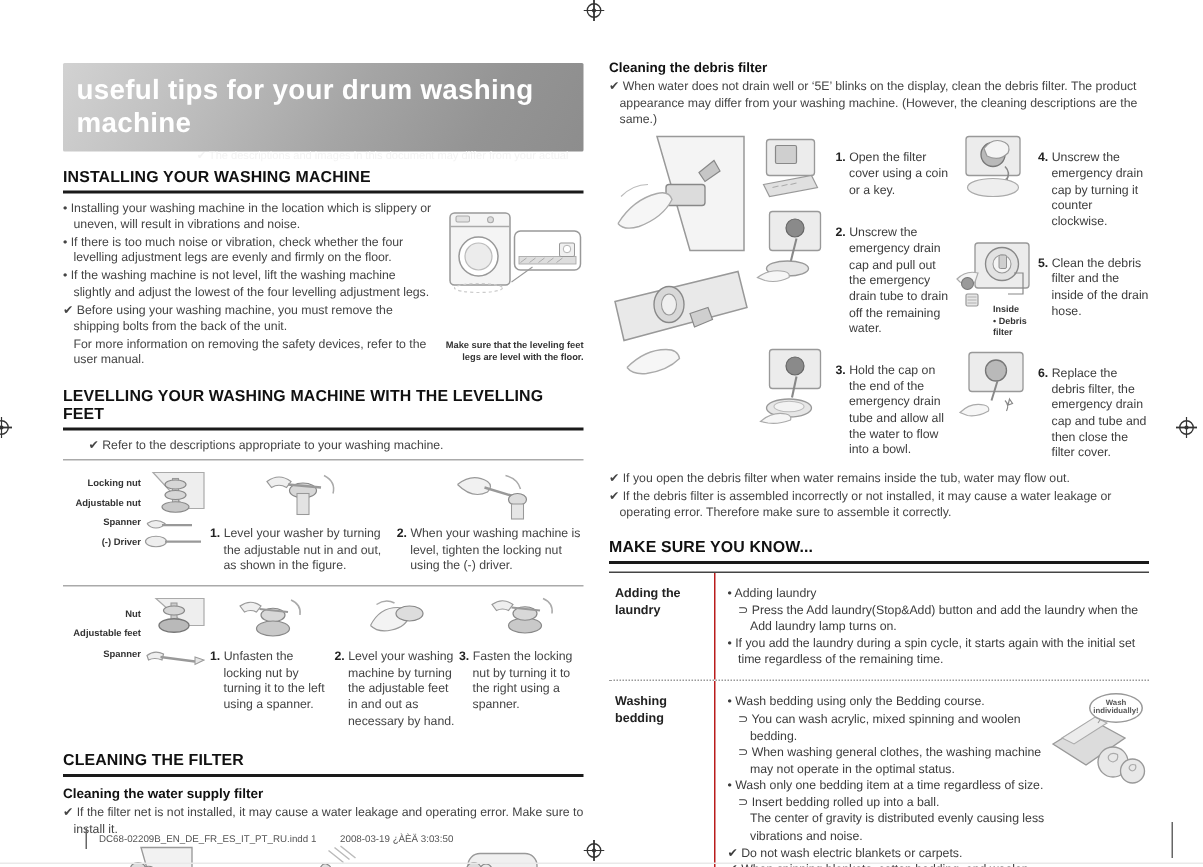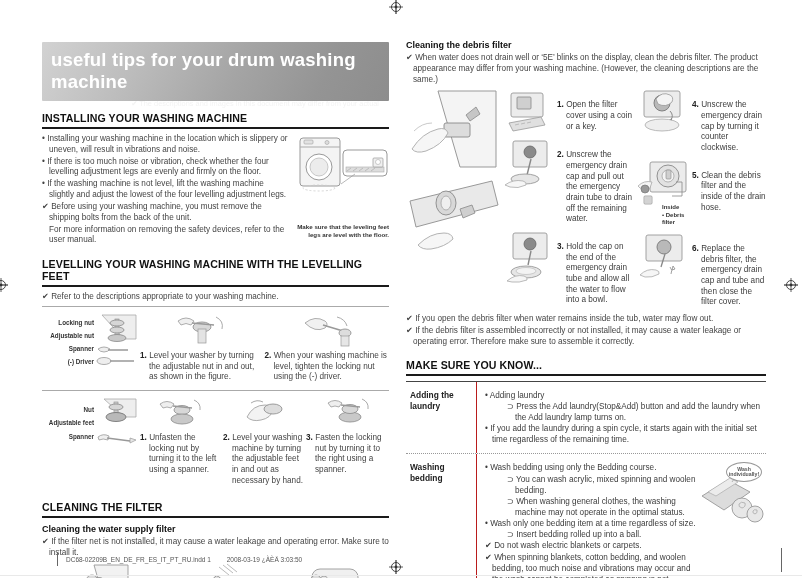--- a/index.html
+++ b/index.html
@@ -13,27 +13,27 @@
           border-radius:1px;padding:0;}
   .banner-title{font-size:18.5px;font-weight:bold;color:#ffffff;padding:7px 9px 3px 9px;letter-spacing:.2px;}
   .banner-note{font-size:7.4px;color:#f3f3f3;text-align:right;padding:3px 10px 0 70px;line-height:1.45;}
   
   .h2{font-size:10.6px;font-weight:bold;color:#111;border-bottom:2px solid #1a1a1a;
       padding-bottom:3px;margin:11px 0 5px 0;letter-spacing:.1px;}
   .h3{font-size:9px;font-weight:bold;color:#111;margin:6px 0 3px 0;}
   .body-txt{font-size:8.2px;line-height:1.32;color:#444;}
   .hang{text-indent:-7px;padding-left:7px;}
   
-  .install-flex{display:flex;gap:6px;margin-top:2px;}
+  .install-flex{display:flex;gap:6px;margin-top:2px;align-items:center;}
   .install-bullets{flex:1;}
   .install-bullets div{margin-bottom:1px;}
   .install-illu{width:92px;text-align:center;}
   .caption{font-size:6.2px;font-weight:bold;color:#333;line-height:1.25;text-align:right;margin-top:1px;}
   
-  .lev-note{margin:2px 0 3px 0;}
+  .lev-note{margin:2px 0 3px 17px;}
   .rule{border:none;border-top:1px solid #aaa;margin:3px 0;}
   .lev-row{display:flex;align-items:flex-start;padding:3px 0 4px 0;}
   .lev-diagram{display:flex;align-items:center;}
   .lev-labels{width:52px;text-align:right;font-size:6.3px;font-weight:bold;color:#333;line-height:2.1;}
   .lev-labels div{white-space:nowrap;}
   .lev-step{display:flex;flex-direction:column;align-items:center;}
   .lev-step .txt{font-size:8.2px;line-height:1.3;color:#444;text-align:left;margin-top:2px;}
   .num{font-weight:bold;color:#222;}
   .stephang{text-indent:-9px;padding-left:9px;margin-top:11px;}
   
@@ -46,21 +46,21 @@
   .drow{display:flex;margin-bottom:6px;}
   .drow .img{flex:none;}
   .drow .txt{font-size:8.2px;line-height:1.3;margin-left:4px;}
   .inside-label{font-size:6px;font-weight:bold;line-height:1.3;color:#333;text-align:left;margin:-2px 0 0 26px;}
   
   .know-table{border-top:1px solid #444;border-bottom:2px solid #222;margin-top:2px;}
   .know-row{display:flex;}
   .know-row + .know-row{border-top:1px dotted #999;}
   .know-label{width:62px;font-size:8.4px;font-weight:bold;color:#222;padding:8px 4px 4px 4px;line-height:1.3;}
   .know-content{flex:1;border-left:1px solid #b91c1c;padding:8px 4px 8px 8px;font-size:8.2px;line-height:1.36;position:relative;}
-  .know-content .i1{padding-left:15px;text-indent:-8px;margin-left:15px;}
+  .know-content .i1{padding-left:15px;text-indent:-8px;}
   .know-content .i2{padding-left:15px;}
   .know-content .i0{text-indent:-7px;padding-left:7px;}
   .row1-min{min-height:58px;}
   .row2-min{min-height:138px;}
   .bedding-wrap{position:absolute;right:2px;top:8px;width:66px;height:64px;}
   .bubble{position:absolute;right:2px;top:0;width:34px;height:18px;border:1px solid #999;border-radius:50%;
           background:#fff;font-size:5.2px;font-weight:bold;color:#555;display:flex;align-items:center;
           justify-content:center;text-align:center;line-height:1.1;}
   
   .footer{position:absolute;left:66px;top:556px;font-size:6.5px;color:#555;white-space:nowrap;}
@@ -368,20 +368,21 @@
       </div>
       <div class="know-row row2-min">
         <div class="know-label">Washing bedding</div>
         <div class="know-content">
           <div style="width:212px">
             <div class="i0">• Wash bedding using only the Bedding course.</div>
             <div class="i1">⊃ You can wash acrylic, mixed spinning and woolen bedding.</div>
             <div class="i1">⊃ When washing general clothes, the washing machine may not operate in the optimal status.</div>
             <div class="i0">• Wash only one bedding item at a time regardless of size.</div>
             <div class="i1">⊃ Insert bedding rolled up into a ball.</div>
+            <div class="i2">The center of gravity is distributed evenly causing less vibrations and noise.</div>
             <div class="i0">✔ Do not wash electric blankets or carpets.</div>
             <div class="i0">✔ When spinning blankets, cotton bedding, and woolen bedding, too much noise and vibrations may occur and the wash cannot be completed as spinning is not performed.</div>
           </div>
           <div class="bedding-wrap">
             <svg width="66" height="64" viewBox="0 0 66 64">
               <path d="M4 34 L30 18 L52 30 L26 48 Z" fill="#dcdcdc" stroke="#999" stroke-width="0.9"></path>
               <path d="M10 30 L32 16 L40 20 L18 34 Z" fill="#ececec" stroke="#aaa" stroke-width="0.7"></path>
               <circle cx="44" cy="46" r="10" fill="#e8e8e8" stroke="#999" stroke-width="0.9"></circle>
               <path d="M44 46 q4 -1 3 -5 q-4 -2 -6 1 q-1 3 3 4" fill="none" stroke="#aaa" stroke-width="0.8"></path>
               <circle cx="57" cy="52" r="8" fill="#e8e8e8" stroke="#999" stroke-width="0.9"></circle>

